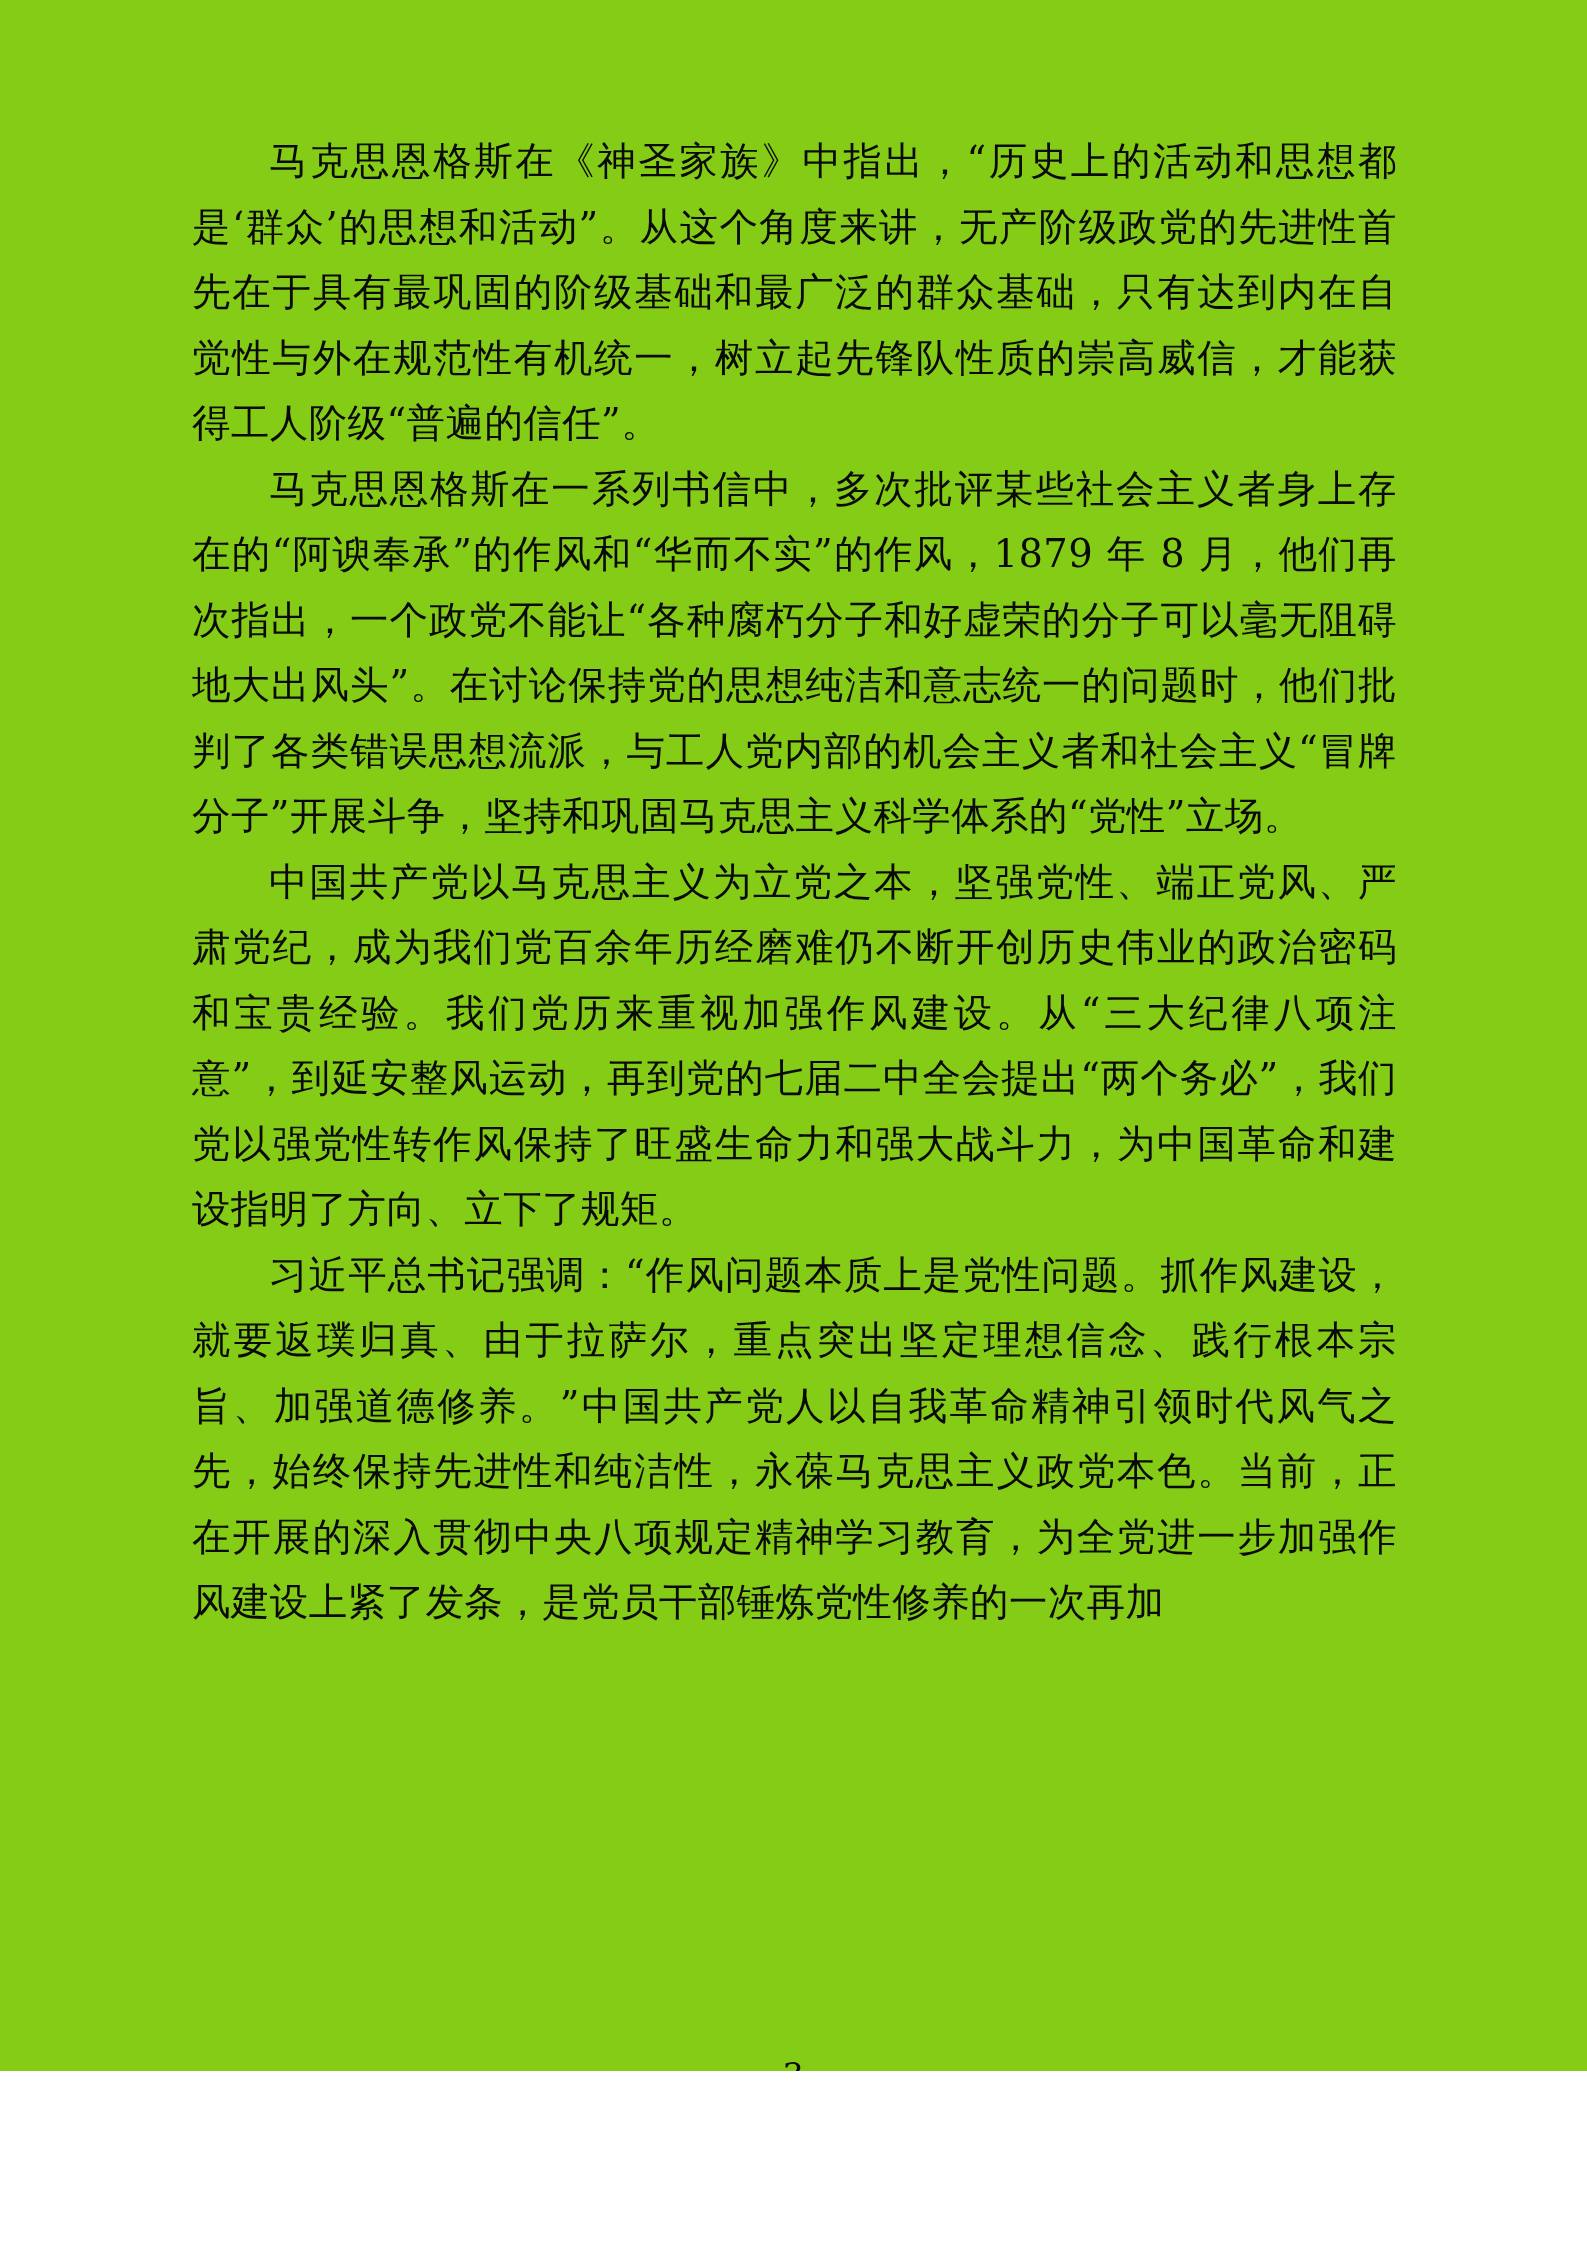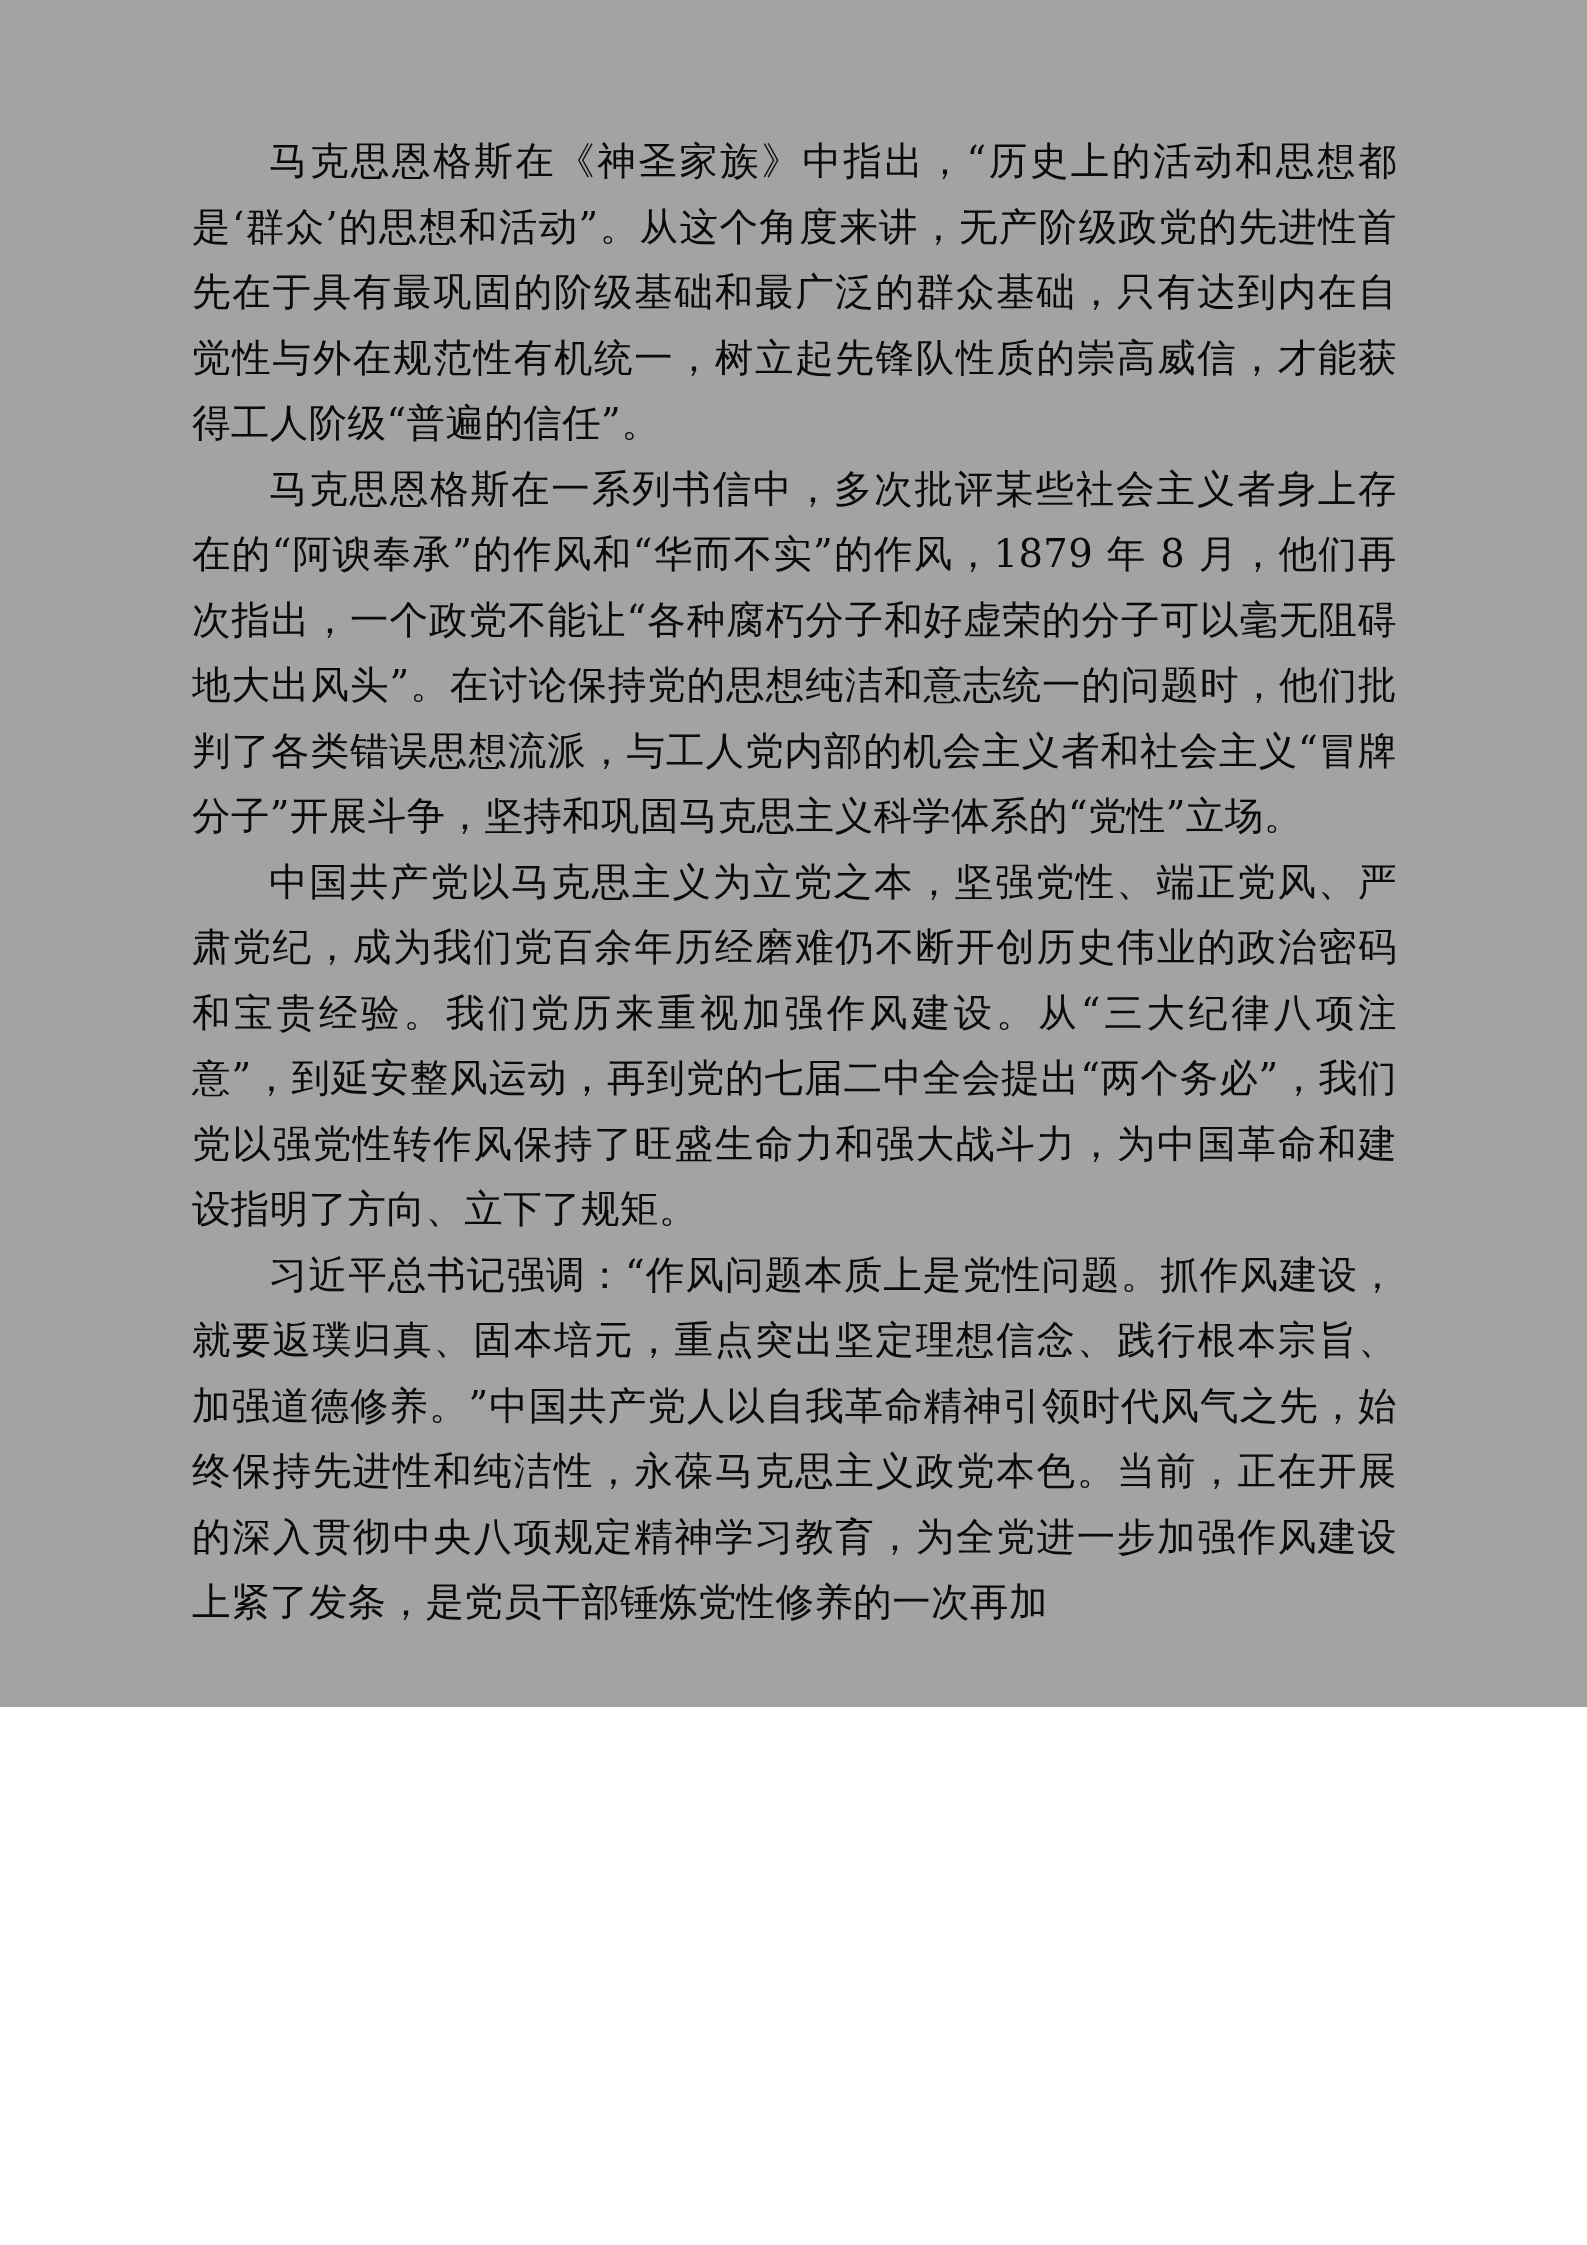--- a/index.html
+++ b/index.html
@@ -3,23 +3,23 @@
 <meta charset="utf-8">
 <style>
   html, body {
     margin: 0;
     padding: 0;
     background: #ffffff;
   }
   .page {
     position: relative;
     width: 1587px;
-    height: 1707px;
+    height: 2071px;
     margin: 0 auto;
-    background: #a3a3a3;
+    background: #84cc16;
     box-sizing: border-box;
     overflow: hidden;
   }
   .content {
     position: absolute;
     left: 192px;
     top: 128px;
     width: 1205px;
   }
   .para {
@@ -48,18 +48,18 @@
 </style>
 </head>
 <body>
 
 <div class="page">
 
   <div class="content">
     <p class="para">马克思恩格斯在《神圣家族》中指出，“历史上的活动和思想都是‘群众’的思想和活动”。从这个角度来讲，无产阶级政党的先进性首先在于具有最巩固的阶级基础和最广泛的群众基础，只有达到内在自觉性与外在规范性有机统一，树立起先锋队性质的崇高威信，才能获得工人阶级“普遍的信任”。</p>
     <p class="para">马克思恩格斯在一系列书信中，多次批评某些社会主义者身上存在的“阿谀奉承”的作风和“华而不实”的作风，1879 年 8 月，他们再次指出，一个政党不能让“各种腐朽分子和好虚荣的分子可以毫无阻碍地大出风头”。在讨论保持党的思想纯洁和意志统一的问题时，他们批判了各类错误思想流派，与工人党内部的机会主义者和社会主义“冒牌分子”开展斗争，坚持和巩固马克思主义科学体系的“党性”立场。</p>
     <p class="para">中国共产党以马克思主义为立党之本，坚强党性、端正党风、严肃党纪，成为我们党百余年历经磨难仍不断开创历史伟业的政治密码和宝贵经验。我们党历来重视加强作风建设。从“三大纪律八项注意”，到延安整风运动，再到党的七届二中全会提出“两个务必”，我们党以强党性转作风保持了旺盛生命力和强大战斗力，为中国革命和建设指明了方向、立下了规矩。</p>
-    <p class="para">习近平总书记强调：“作风问题本质上是党性问题。抓作风建设，就要返璞归真、固本培元，重点突出坚定理想信念、践行根本宗旨、加强道德修养。”中国共产党人以自我革命精神引领时代风气之先，始终保持先进性和纯洁性，永葆马克思主义政党本色。当前，正在开展的深入贯彻中央八项规定精神学习教育，为全党进一步加强作风建设上紧了发条，是党员干部锤炼党性修养的一次再加</p>
+    <p class="para">习近平总书记强调：“作风问题本质上是党性问题。抓作风建设，就要返璞归真、由于拉萨尔，重点突出坚定理想信念、践行根本宗旨、加强道德修养。”中国共产党人以自我革命精神引领时代风气之先，始终保持先进性和纯洁性，永葆马克思主义政党本色。当前，正在开展的深入贯彻中央八项规定精神学习教育，为全党进一步加强作风建设上紧了发条，是党员干部锤炼党性修养的一次再加</p>
   </div>
 
   <div class="footer">- 3 -</div>
 
 </div>
 
 </body></html>

